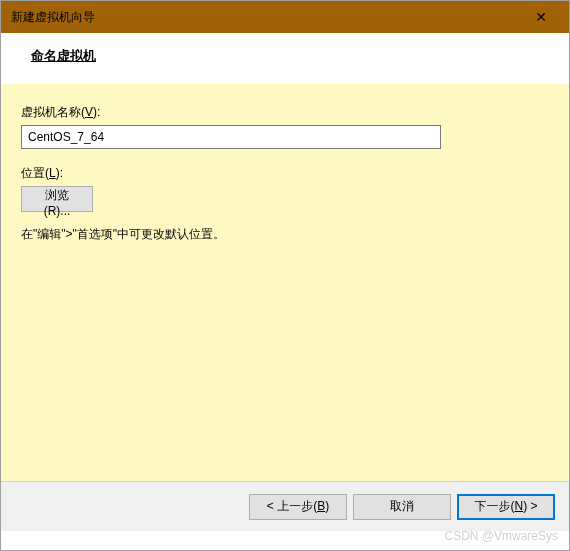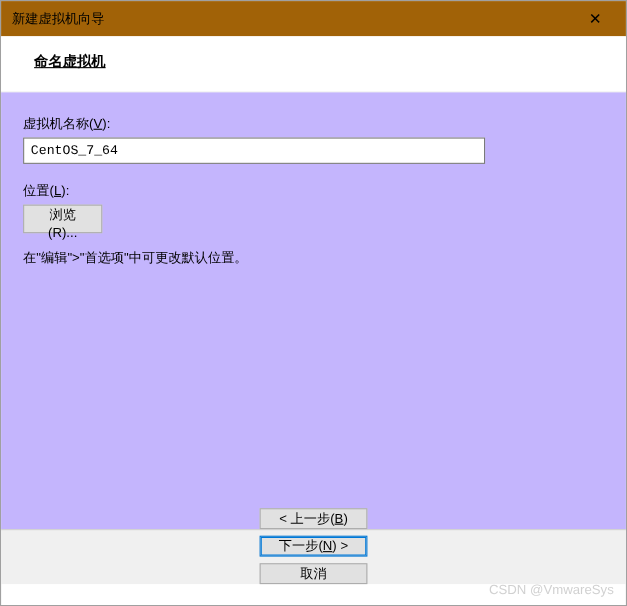--- a/index.html
+++ b/index.html
@@ -53,38 +53,38 @@
       color: #000;
       padding-left: 22px;
     }
     .divider {
       height: 1px;
       background: #d0d0d0;
       border-bottom: 1px solid #ffffff;
     }
     .content-area {
       padding: 20px 20px 10px 20px;
-      background: #c4b5fd;
+      background: #fef9c3;
       height: 397px;
     }
     .field-label {
       font-size: 12px;
       color: #000;
       margin-bottom: 4px;
     }
     .field-label .mnemonic {
       text-decoration: underline;
     }
     .text-input {
       width: 420px;
       height: 24px;
       border: 1px solid #7a7a7a;
       padding: 2px 6px;
       font-size: 12px;
-      font-family: Liberation Mono, monospace;
+      font-family: Liberation Sans, sans-serif;
       outline: none;
       background: #ffffff;
     }
     .text-input.focused {
       border: 1px solid #0078d7;
       box-shadow: 0 0 0 1px #0078d7 inset;
     }
     .location-row {
       display: flex;
       gap: 10px;
@@ -113,21 +113,20 @@
     }
     .footer {
       height: 50px;
       border-top: 1px solid #d0d0d0;
       display: flex;
       align-items: center;
       justify-content: flex-end;
       padding: 0 14px;
       gap: 6px;
       background: #f0f0f0;
-      flex-direction: column;
     }
     .footer-btn {
       height: 26px;
       min-width: 98px;
       padding: 0 10px;
       border: 1px solid #adadad;
       background: #e1e1e1;
       font-size: 12px;
       font-family: inherit;
       cursor: pointer;
@@ -183,19 +182,19 @@
   </div>
 
   <div class="hint-text">在"编辑"&gt;"首选项"中可更改默认位置。</div>
 
 </div>
 
 <div class="footer">
   <button class="footer-btn">
     <span>&lt; 上一步(</span><span class="mnemonic">B</span><span>)</span>
   </button>
+  <button class="footer-btn">取消</button>
   <button class="footer-btn default">
     <span>下一步(</span><span class="mnemonic">N</span><span>) &gt;</span>
   </button>
-  <button class="footer-btn">取消</button>
 </div>
 
 <div class="watermark">CSDN @VmwareSys</div>
 
 </body></html>

